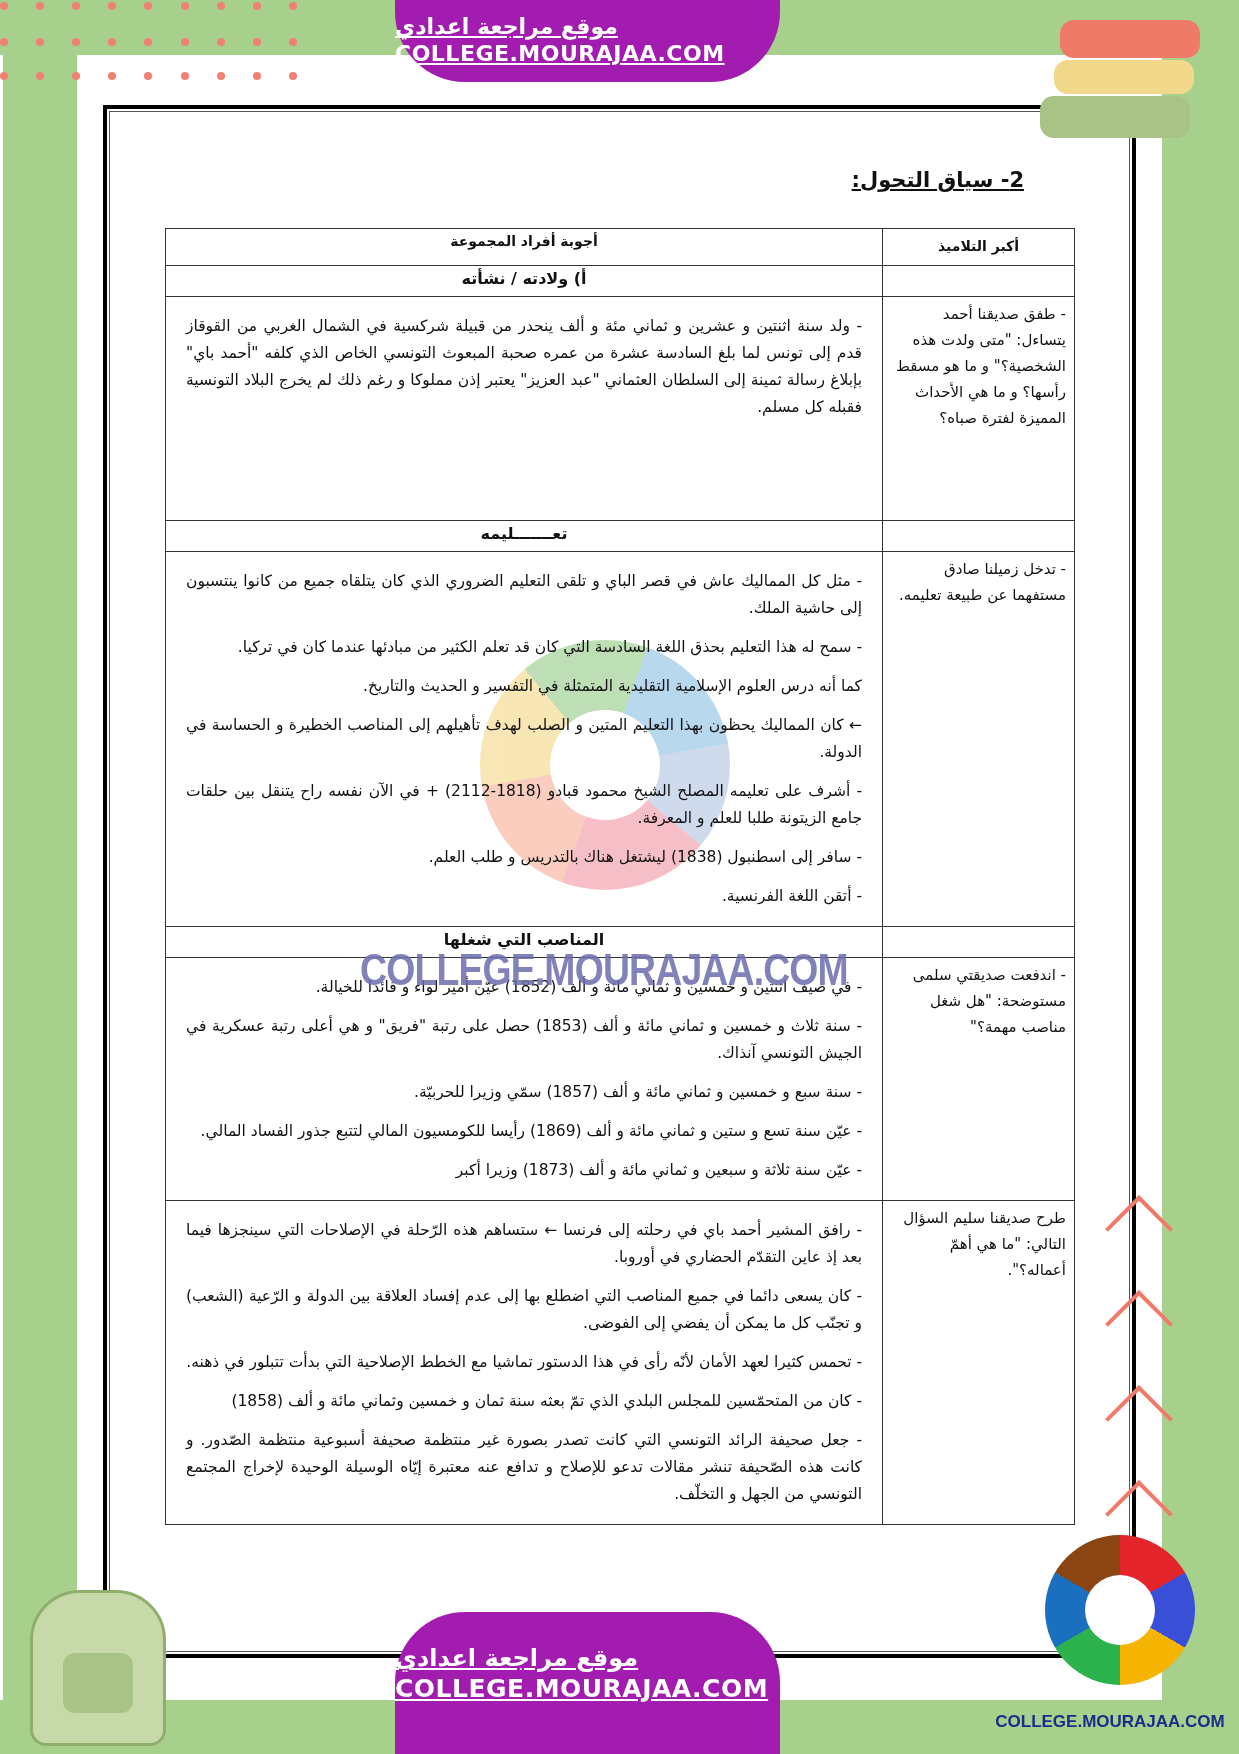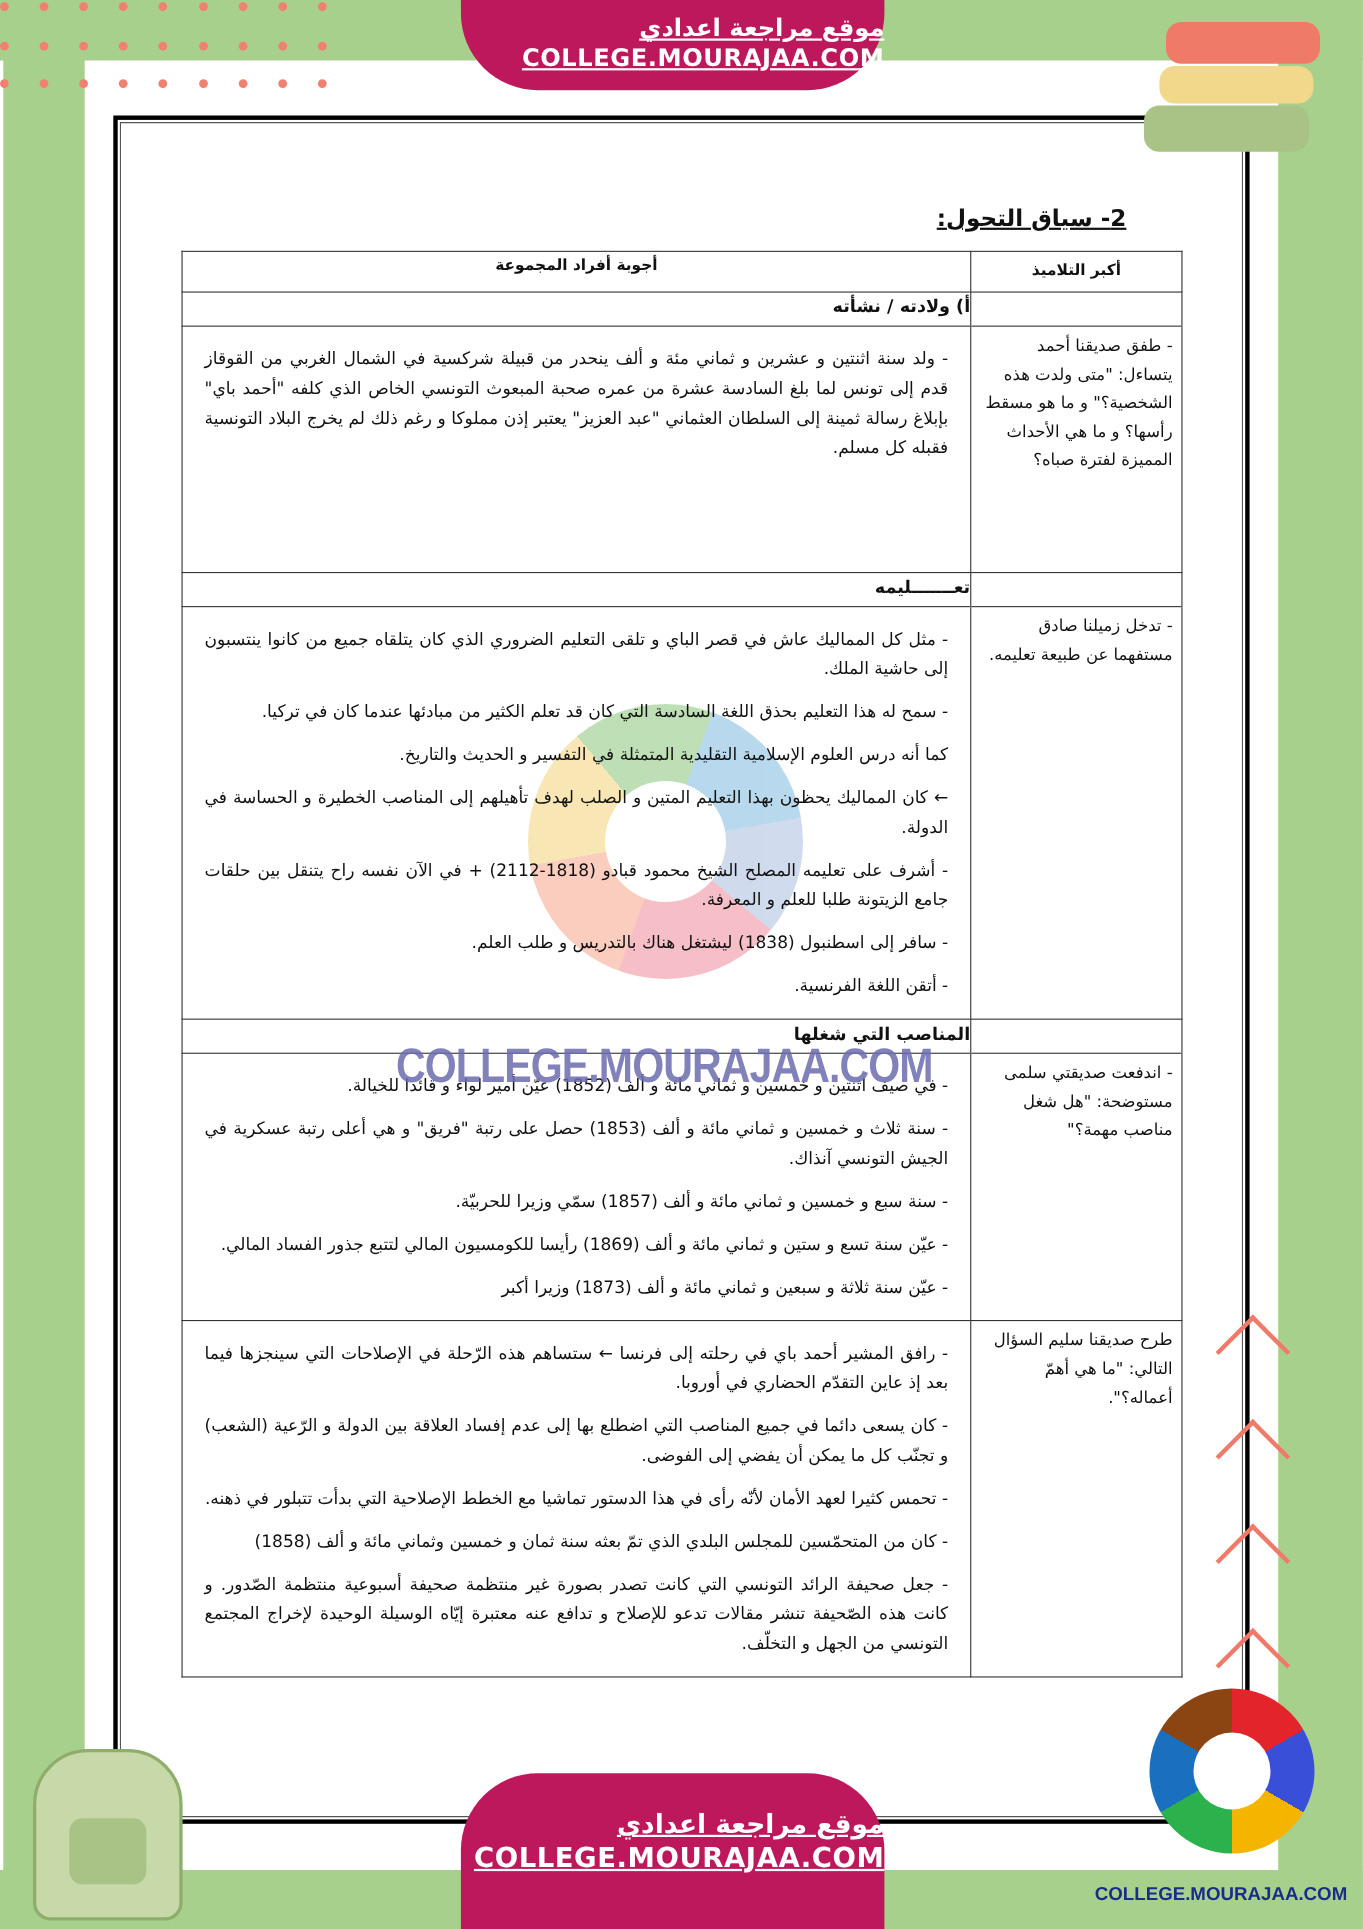--- a/index.html
+++ b/index.html
@@ -1,34 +1,34 @@
 <!DOCTYPE html>
 <html><head>
 <meta charset="utf-8">
 <style>
   html,body{margin:0;padding:0;}
   body{width:1239px;height:1754px;position:relative;overflow:hidden;background:#ffffff;font-family:"DejaVu Sans",sans-serif;}
   .green{background:#a8d08d;position:absolute;}
   .dots{position:absolute;left:0;top:0;width:300px;height:80px;}
   .dot{position:absolute;width:8px;height:8px;border-radius:50%;background:#f08070;}
-  .banner{position:absolute;left:419px;width:385px;height:82px;background:#be185d;border-radius:60px;text-align:right;color:#ffffff;}
+  .banner{position:absolute;left:395px;width:385px;height:82px;background:#a21caf;border-radius:60px;text-align:left;color:#ffffff;}
   .banner-top{top:0;border-top-left-radius:0;border-top-right-radius:0;border-bottom-left-radius:70px;border-bottom-right-radius:70px;}
   .banner-bottom{top:1612px;height:142px;border-bottom-left-radius:0;border-bottom-right-radius:0;border-top-left-radius:70px;border-top-right-radius:70px;}
   .banner .ar{font-size:22px;font-weight:bold;text-decoration:underline;direction:rtl;display:block;margin-top:14px;}
   .banner .en{font-size:22px;font-weight:bold;text-decoration:underline;display:block;margin-top:2px;letter-spacing:0.5px;}
   .banner-bottom .ar{margin-top:32px;font-size:24px;}
   .banner-bottom .en{font-size:25px;}
   .frame{position:absolute;left:103px;top:105px;width:1025px;height:1545px;border:4px solid #000;box-shadow:inset 0 0 0 2px #fff, inset 0 0 0 3px #555;background:#fff;}
-  .title{position:absolute;right:215px;top:186px;font-size:21px;font-weight:bold;text-decoration:underline;direction:rtl;color:#111;}
+  .title{position:absolute;right:215px;top:168px;font-size:21px;font-weight:bold;text-decoration:underline;direction:rtl;color:#111;}
   table.main{position:absolute;left:165px;top:228px;width:910px;border-collapse:collapse;direction:rtl;font-family:"DejaVu Sans",sans-serif;color:#111;}
   table.main td, table.main th{border:1.5px solid #333;vertical-align:top;padding:4px 8px;}
   table.main th{font-size:14px;font-weight:bold;text-align:center;height:28px;}
   .col-q{width:175px;font-size:15px;line-height:26px;text-align:right;}
   .col-a{font-size:15.5px;line-height:27px;text-align:justify;}
-  .section{font-weight:bold;font-size:16px;height:24px;padding:3px 0 !important;}
+  .section{text-align:center;font-weight:bold;font-size:16px;height:24px;padding:3px 0 !important;}
   .col-a p{margin:12px;}
   .wm-text{position:absolute;left:360px;top:945px;font-size:44px;font-weight:bold;color:#6d6db0;opacity:0.85;font-family:"Liberation Sans",sans-serif;letter-spacing:-1px;transform:scaleX(0.85);transform-origin:left;}
   .wm-logo{position:absolute;left:480px;top:640px;width:250px;height:250px;border-radius:50%;opacity:0.55;
      background:conic-gradient(from 200deg,#f6a58a 0 60deg,#f3d27a 60deg 120deg,#8ac47a 120deg 180deg,#7fb9e0 180deg 240deg,#a9bde0 240deg 290deg,#ef8c9a 290deg 360deg);}
   .wm-logo::after{content:"";position:absolute;left:70px;top:70px;width:110px;height:110px;border-radius:50%;background:#fff;}
   .books{position:absolute;left:1040px;top:20px;width:165px;height:120px;}
   .book{position:absolute;border-radius:14px;}
   .bag{position:absolute;left:30px;top:1590px;width:130px;height:150px;background:#c7d9a8;border-radius:50px 50px 16px 16px;border:3px solid #8fae6c;}
   .bag::before{content:"";position:absolute;left:30px;top:60px;width:70px;height:60px;background:#a8c385;border-radius:12px;}
   .logo-br{position:absolute;left:1045px;top:1535px;width:150px;height:150px;border-radius:50%;

